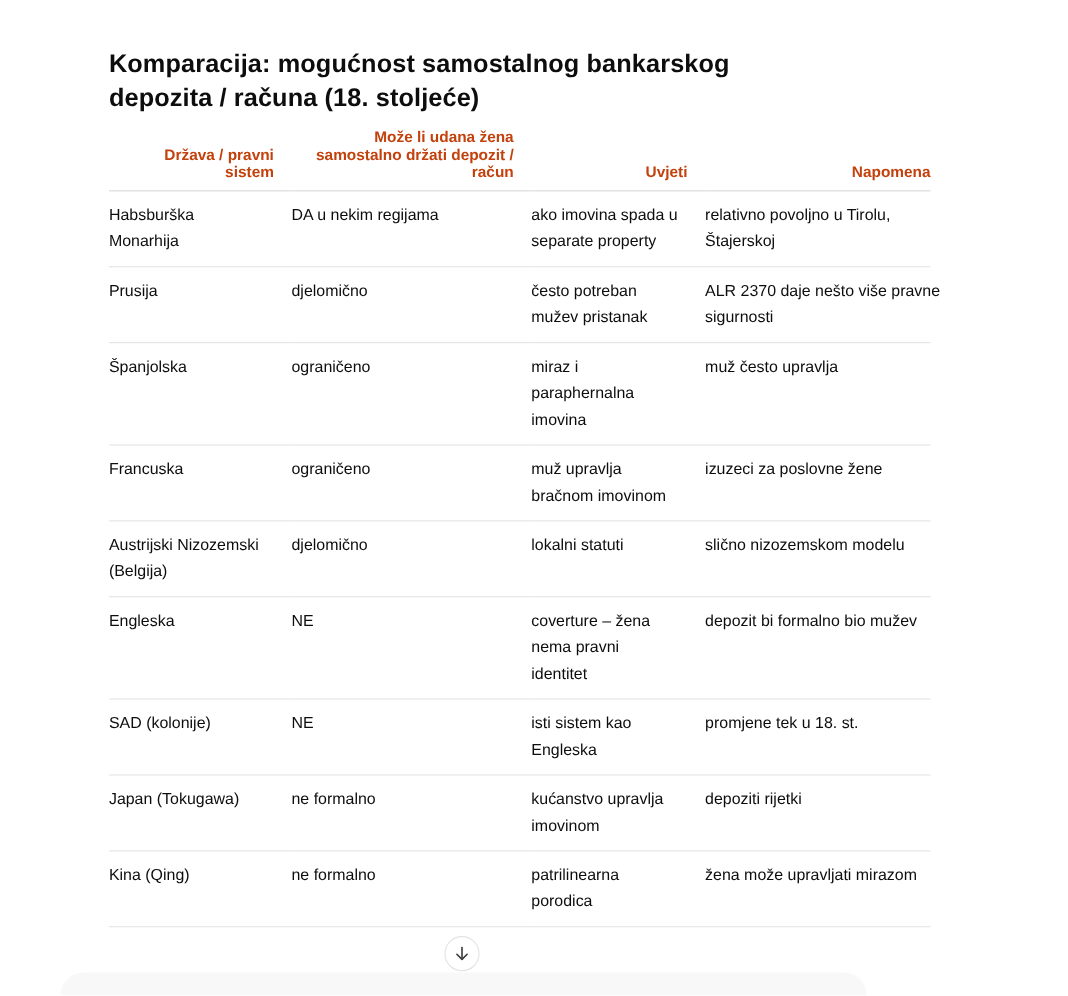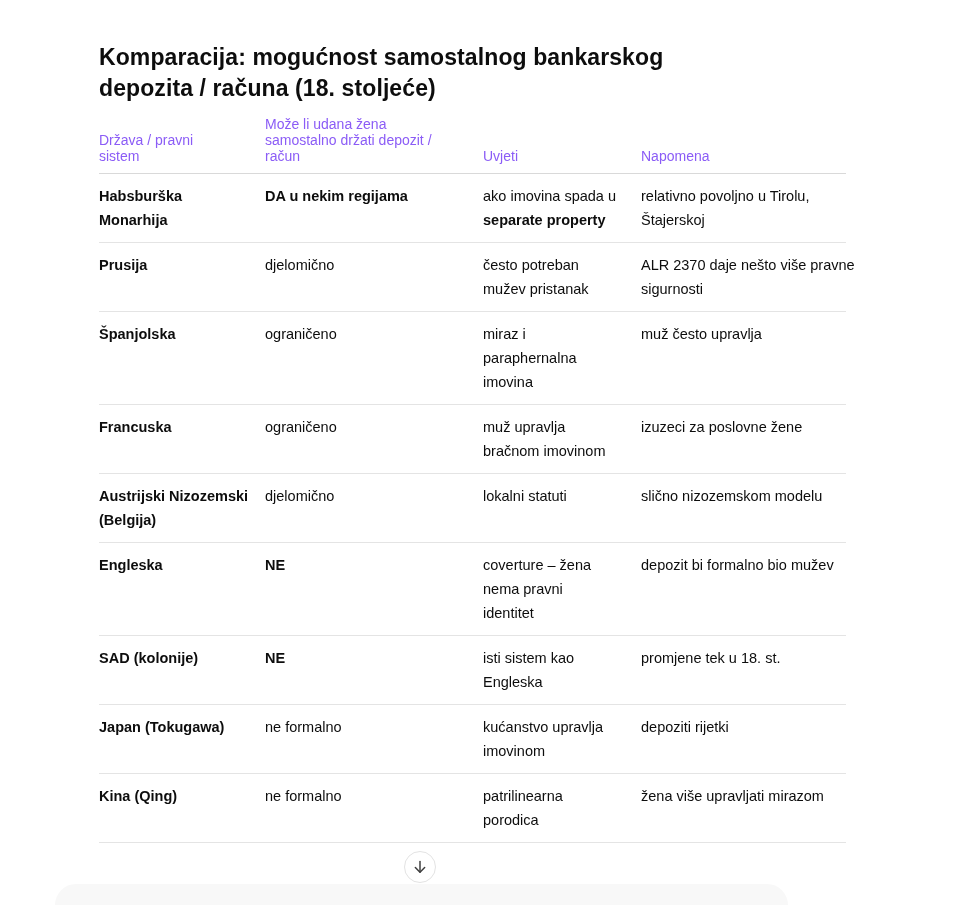--- a/index.html
+++ b/index.html
@@ -39,42 +39,42 @@
     margin-top: 12px;
     width: 747px;
     border-collapse: collapse;
     table-layout: fixed;
   }
   col.c0 { width: 166px; }
   col.c1 { width: 218px; }
   col.c2 { width: 158px; }
   col.c3 { width: 205px; }
   th {
-    text-align: left;
+    text-align: right;
     vertical-align: bottom;
-    font-weight: 400;
+    font-weight: 700;
     font-size: 14px;
     line-height: 16px;
     white-space: pre;
     padding: 0 16px 9px 0;
     border-bottom: 1px solid #d9d9d9;
-    color: #8b5cf6;
+    color: #c2410c;
   }
   td {
     vertical-align: top;
     font-size: 14.5px;
     line-height: 24px;
     white-space: pre;
     padding: 10px 16px 10px 0;
     border-bottom: 1px solid #e4e4e4;
     color: #0d0d0d;
     font-weight: 400;
   }
   th:last-child, td:last-child { padding-right: 0; }
-  td.b, td strong, td.country { font-weight: 700; }
+  td.b, td strong, td.country { font-weight: 400; }
   .scroll-btn {
     position: absolute;
     left: 404px;
     top: 851px;
     width: 32px;
     height: 32px;
     border-radius: 50%;
     background: #ffffff;
     border: 1px solid #e3e3e3;
     display: flex;
@@ -182,21 +182,21 @@
           <td>ne formalno</td>
           <td>kućanstvo upravlja
 imovinom</td>
           <td>depoziti rijetki</td>
         </tr>
         <tr>
           <td class="country">Kina (Qing)</td>
           <td>ne formalno</td>
           <td>patrilinearna
 porodica</td>
-          <td>žena više upravljati mirazom</td>
+          <td>žena može upravljati mirazom</td>
         </tr>
       </tbody>
     </table>
   </div>
 
   <button class="scroll-btn">
     <span style="display:flex;">
       <svg width="18" height="18" viewBox="0 0 24 24" fill="none" stroke="#3f3f3f" stroke-width="2" stroke-linecap="round" stroke-linejoin="round">
         <path d="M12 4.5v14"></path>
         <path d="M5.8 12.7 12 18.9l6.2-6.2"></path>

